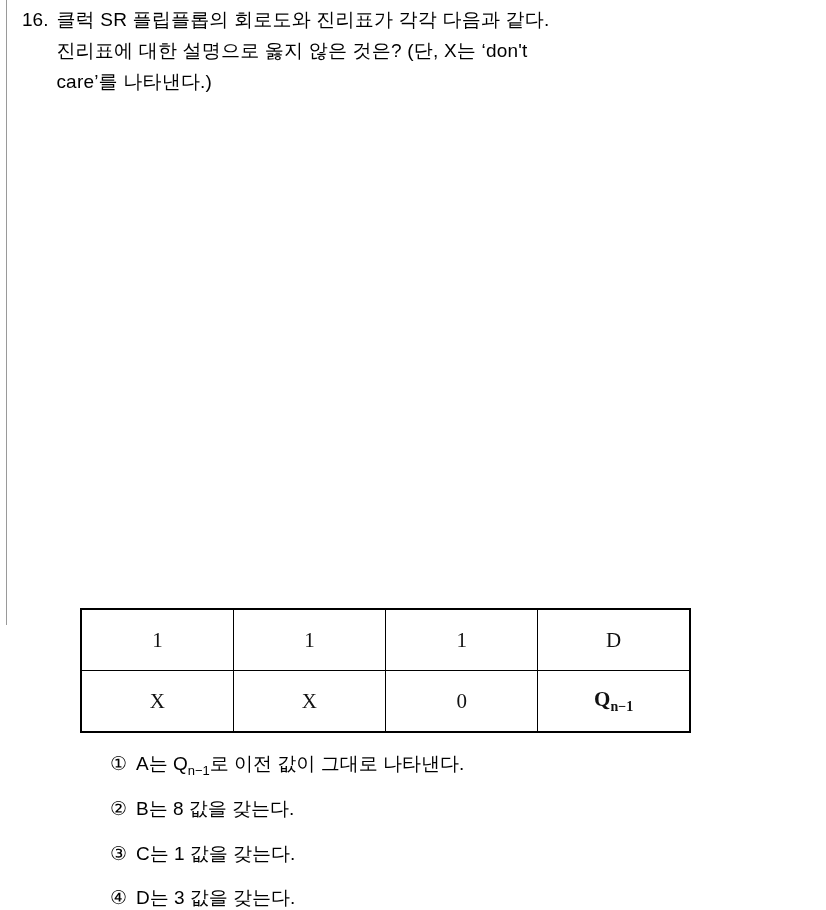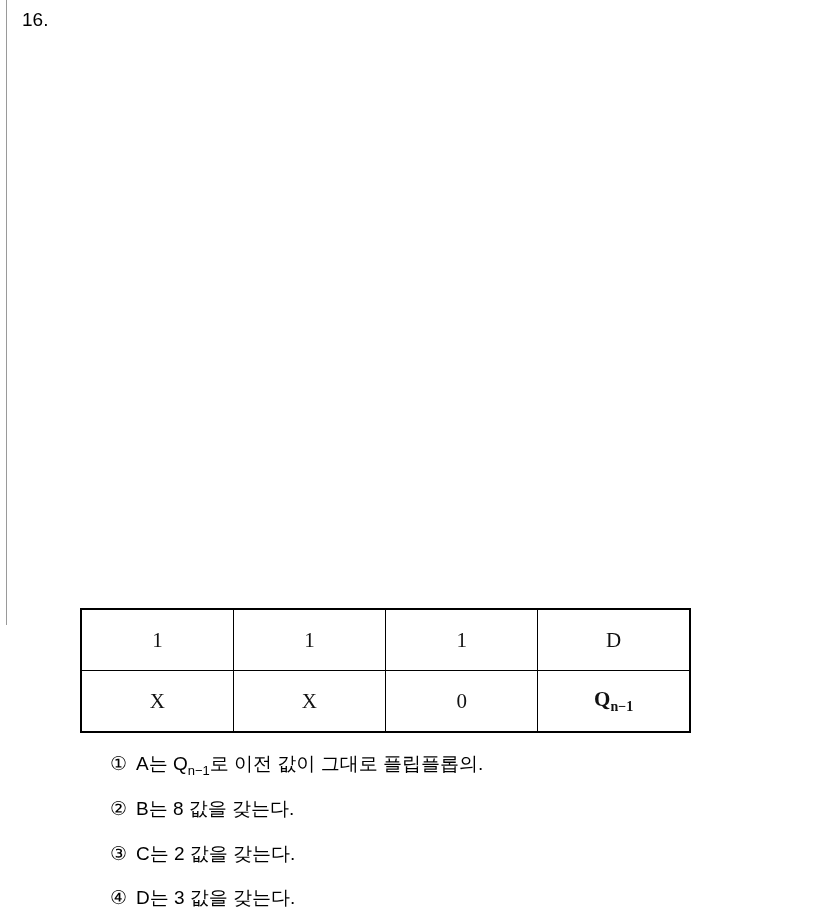--- a/index.html
+++ b/index.html
@@ -119,20 +119,25 @@
   }
 </style>
 </head>
 <body>
 
 <div class="left-rule"></div>
 
 <div class="question-block">
   <div class="question-row">
     <div class="q-number">16.</div>
+    <div class="q-text">
+      <span class="line">클럭 SR 플립플롭의 회로도와 진리표가 각각 다음과 같다.</span>
+      <span class="line">진리표에 대한 설명으로 옳지 않은 것은? (단, X는 ‘don't</span>
+      <span class="line">care’를 나타낸다.)</span>
+    </div>
   </div>
 </div>
 
 <table class="truth-table">
   <tbody>
       <tr class="row-top">
     <td class="col-first">1</td>
     <td>1</td>
     <td>1</td>
     <td class="col-last">D</td>
@@ -141,24 +146,24 @@
     <td class="col-first cell-faint">X</td>
     <td class="cell-faint">X</td>
     <td class="cell-faint">0</td>
     <td class="col-last cell-sub"><span>Q</span><sub>n−1</sub></td>
   </tr>
 </tbody>
   </table>
 
 <div class="choices">
   <div class="choice">
-    <span class="marker">①</span><span>A는 Q</span><sub>n−1</sub><span>로 이전 값이 그대로 플립플롭의.</span>
+    <span class="marker">①</span><span>A는 Q</span><sub>n−1</sub><span>로 이전 값이 그대로 나타낸다.</span>
   </div>
   <div class="choice">
     <span class="marker">②</span><span>B는 8 값을 갖는다.</span><sub></sub><span></span>
   </div>
   <div class="choice">
-    <span class="marker">③</span><span>C는 2 값을 갖는다.</span><sub></sub><span></span>
+    <span class="marker">③</span><span>C는 1 값을 갖는다.</span><sub></sub><span></span>
   </div>
   <div class="choice">
     <span class="marker">④</span><span>D는 3 값을 갖는다.</span><sub></sub><span></span>
   </div>
 </div>
 
 </body></html>

